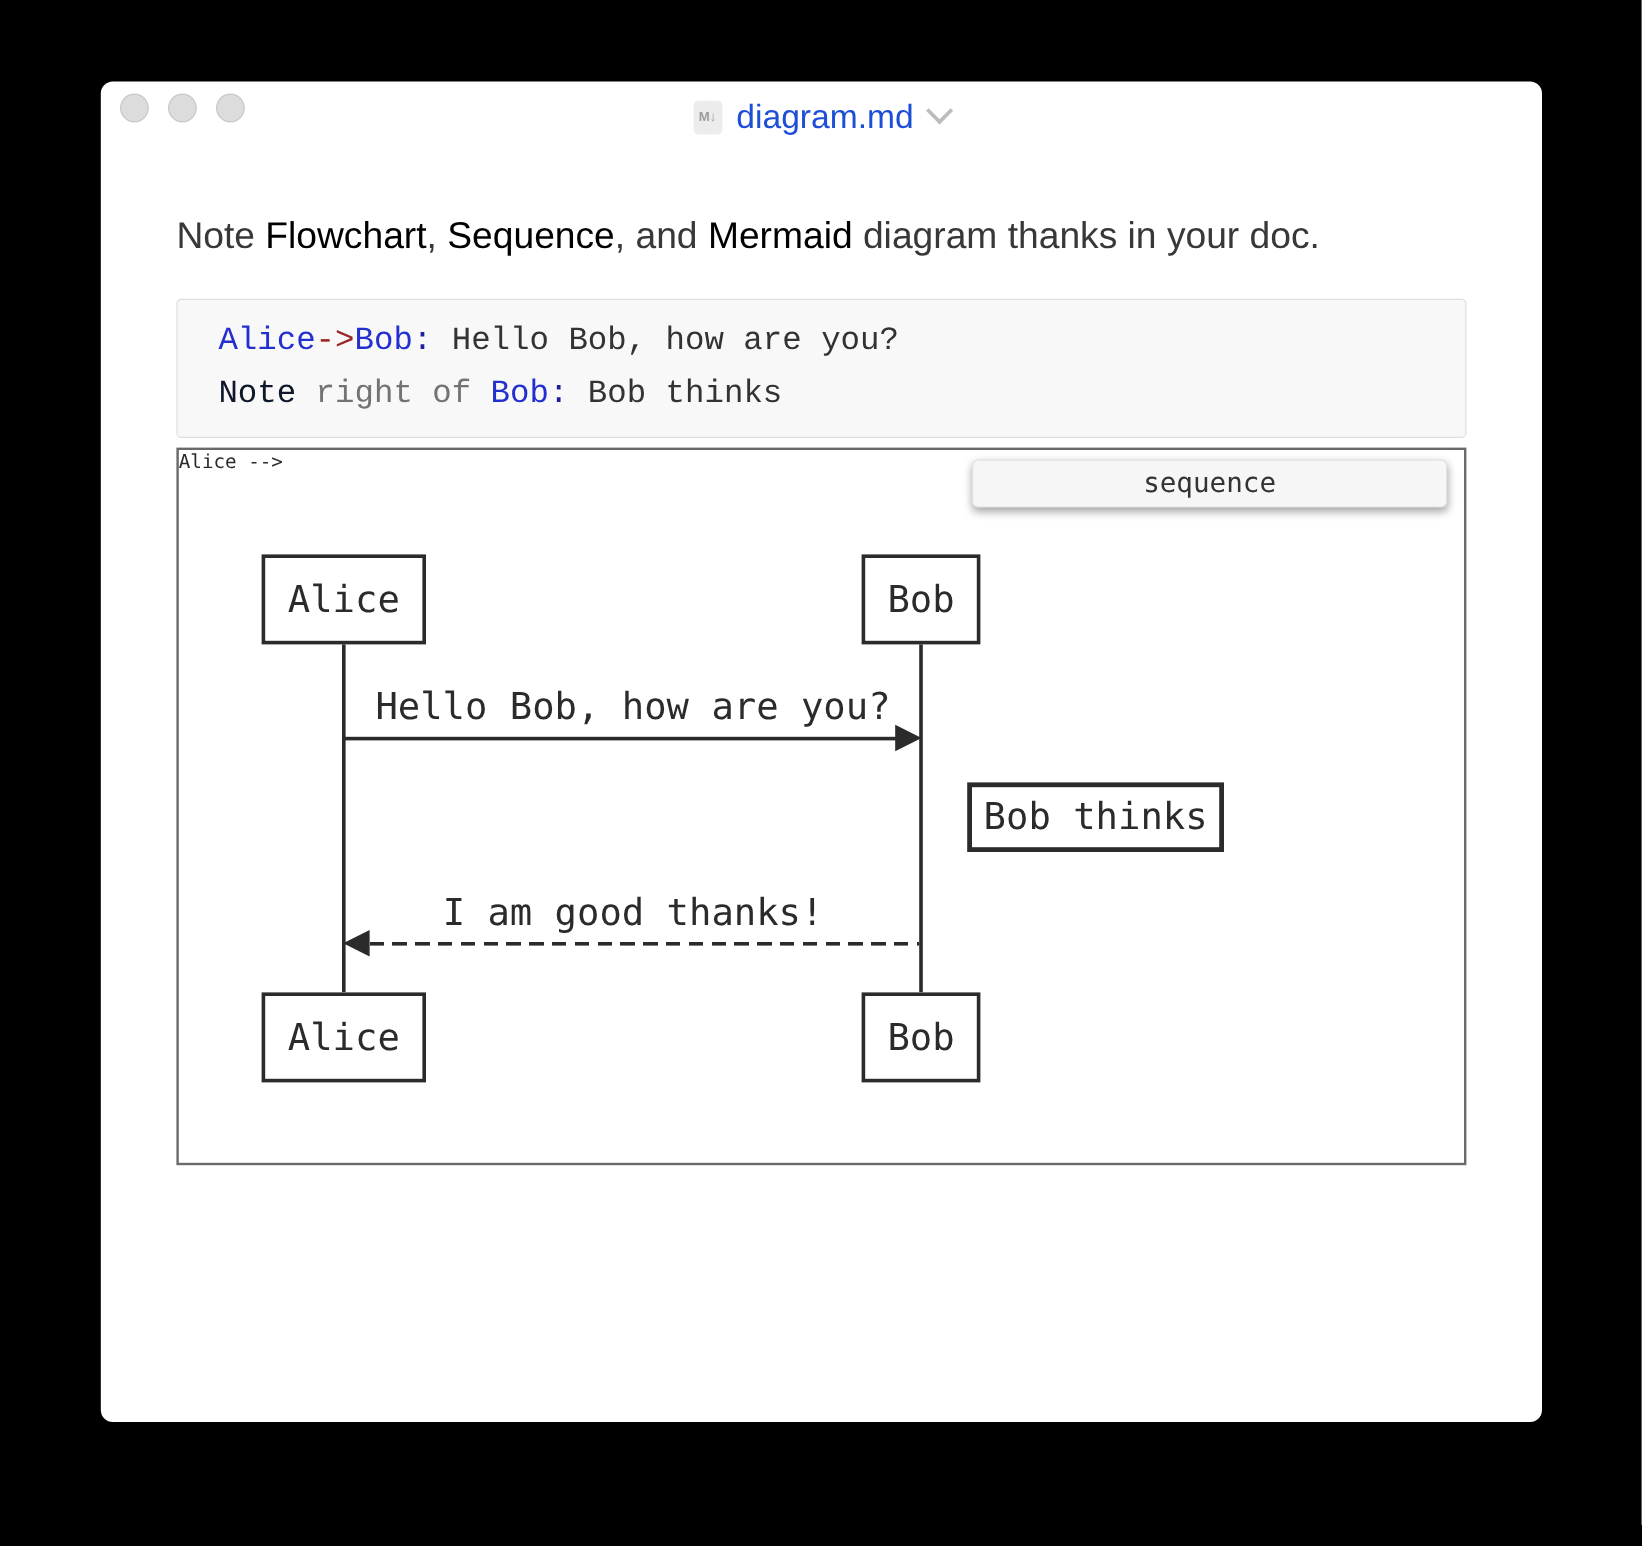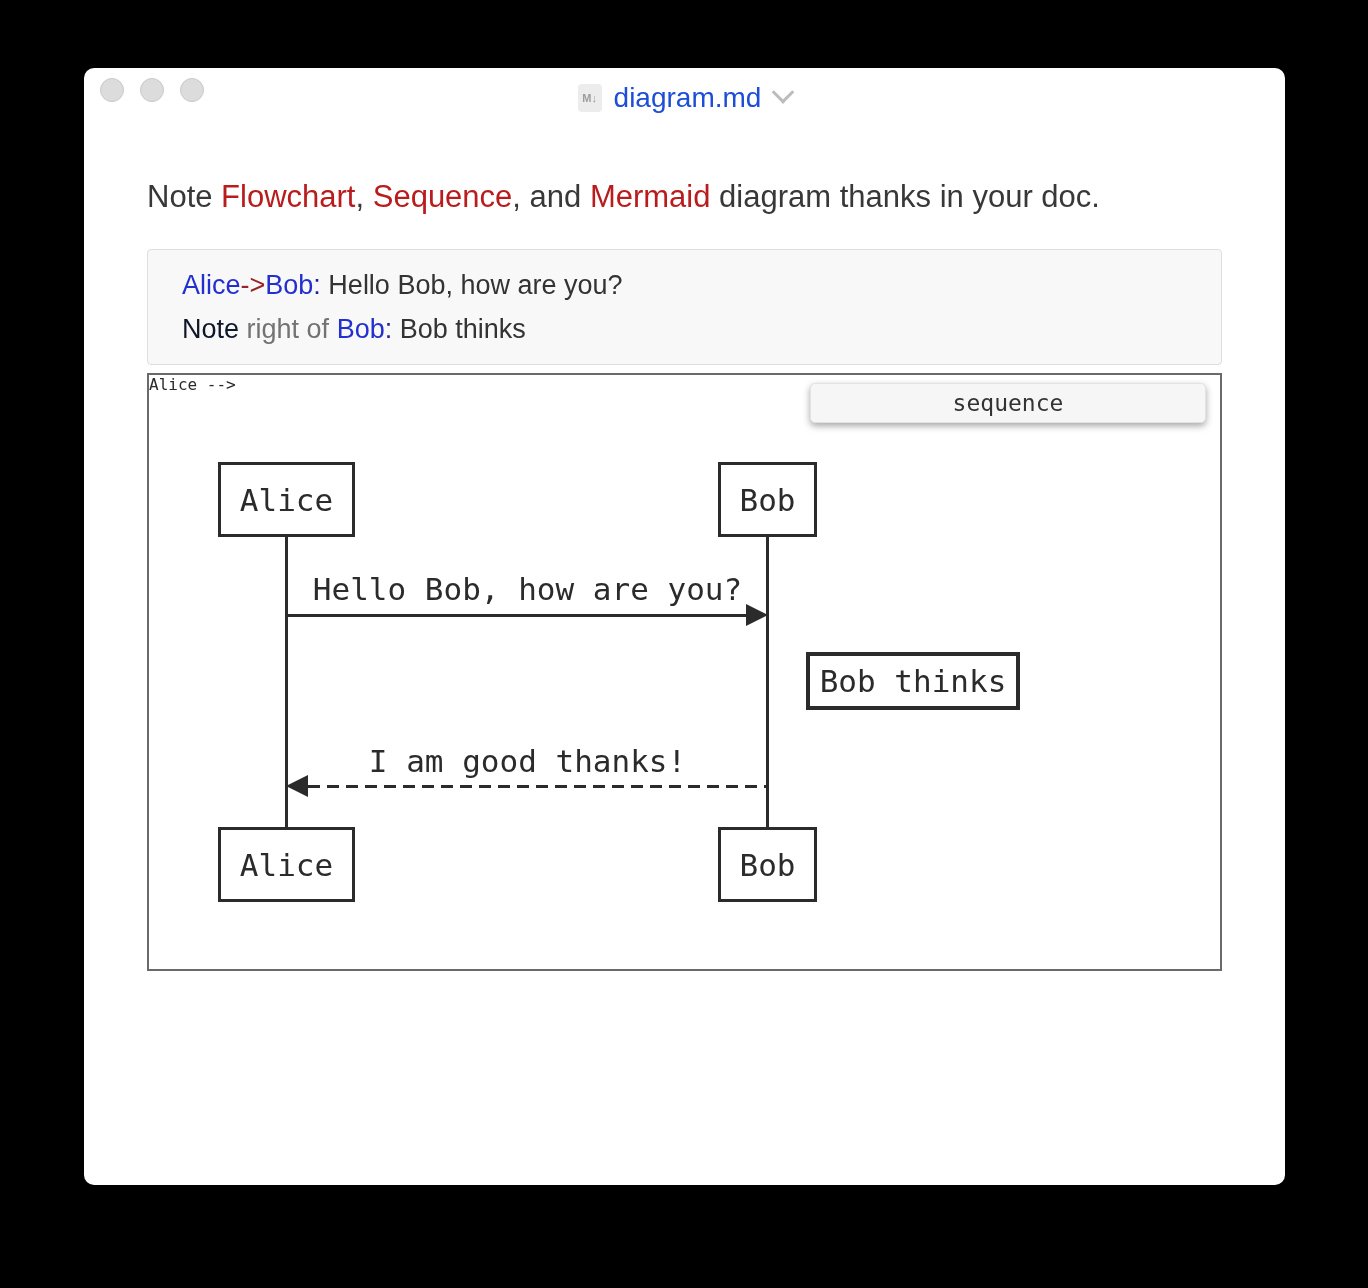--- a/index.html
+++ b/index.html
@@ -18,25 +18,25 @@
   .title-group{position:absolute;left:0;right:0;top:14px;display:flex;align-items:center;justify-content:center;gap:12px;}
   .md-icon{width:24px;height:28px;background:#ececec;border-radius:4px;color:#9d9d9d;
     font-size:11px;font-weight:bold;display:flex;align-items:center;justify-content:center;
     font-family:"Liberation Sans",sans-serif;}
   .title-text{color:#1d4ed8;font-size:28px;}
   .chevron{width:13px;height:13px;border-right:3px solid #bcbcbc;border-bottom:3px solid #bcbcbc;
     transform:rotate(45deg) translate(-4px,-4px);margin-left:2px;}
   
   .content{padding:0 63px;}
   .heading{margin:62px 0 0 0;font-size:31px;line-height:38px;color:#383838;font-weight:400;}
-  .heading a{color:#b91c1c;text-decoration:none;cursor:pointer;}
+  .heading a{color:#000000;text-decoration:none;cursor:pointer;}
   
   .code-block{
     margin-top:33px;background:#f8f8f8;border:1px solid #dedede;border-radius:4px;
-    padding:13px 34px;font-family:Liberation Sans, sans-serif;
+    padding:13px 34px;font-family:Liberation Mono, monospace;
     font-size:27px;line-height:44px;
   }
   .code-line span{white-space:pre;}
   .tok-participant{color:#2330cf;}
   .tok-operator{color:#9a2323;}
   .tok-colon{color:#1f1f9c;}
   .tok-note{color:#0f172a;}
   .tok-position{color:#737373;}
   .tok-plain{color:#333;}
   

